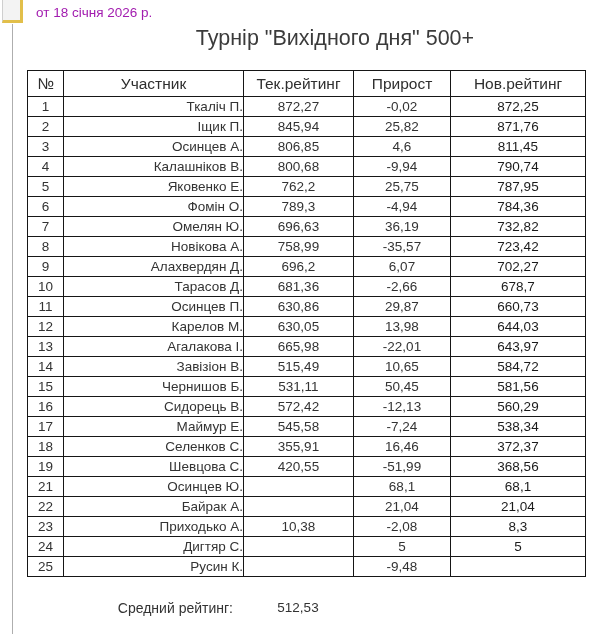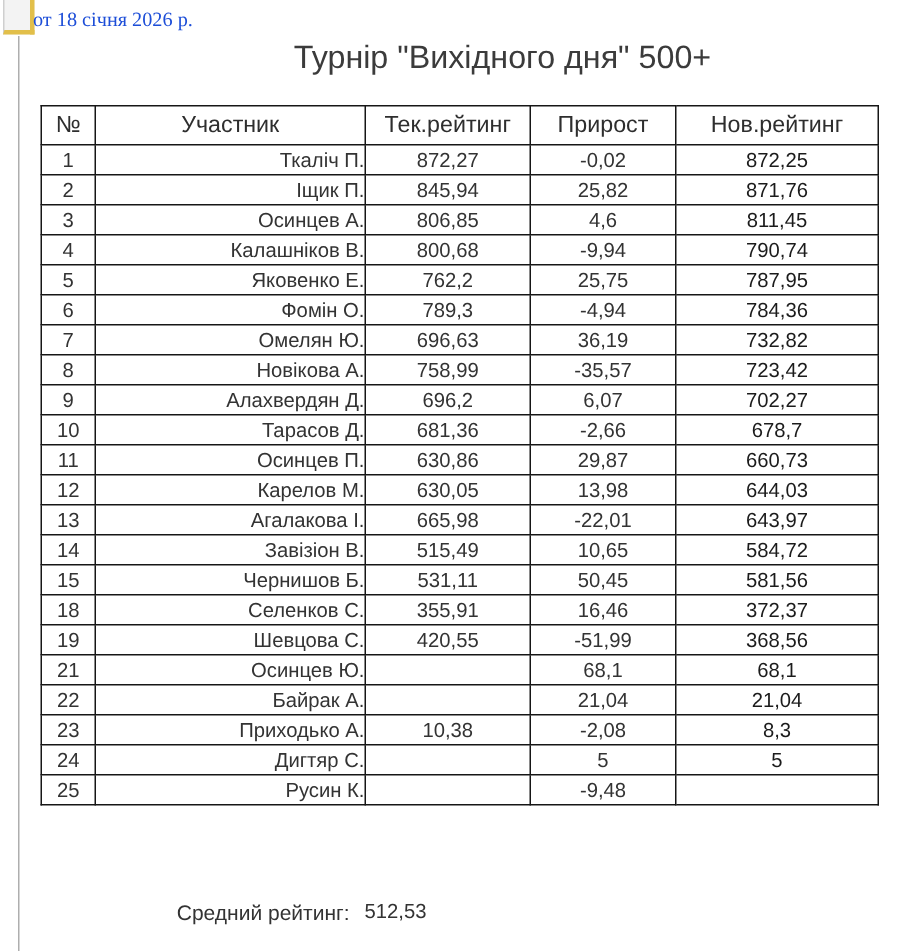--- a/index.html
+++ b/index.html
@@ -14,22 +14,22 @@
     background:#aeaeae;
   }
   .selected-cell-box {
     position:absolute; left:2px; top:-6px; width:21px; height:29px;
     background:#f3f3f3; box-sizing:border-box;
     border-right:3px solid #e2bf4a;
     border-bottom:3px solid #e2bf4a;
     border-left:1px solid #cfcfcf;
   }
   .date-line {
-    position:absolute; left:22px; top:5px;
-    font-size:13.5px; color:#1d4ed8; white-space:nowrap;font-family:Liberation Serif, serif;
+    position:absolute; left:36px; top:5px;
+    font-size:13.5px; color:#a21caf; white-space:nowrap;
   }
   .doc-title {
     position:absolute; left:68px; top:26px; width:534px;
     text-align:center; font-size:21.5px; color:#3b3b3b; white-space:nowrap;
   }
   table.rating-table {
     position:absolute; left:27px; top:70px; width:558px;
     border-collapse:collapse; table-layout:fixed;
   }
   .rating-table th, .rating-table td {
@@ -44,21 +44,21 @@
     height:19px; font-size:13.5px; color:#333333; text-align:center;
   }
   .rating-table td.name { text-align:right; padding-left:5px; }
   .rating-table td.bold { font-weight:normal; color:#1b1b1b; }
   .footer-label {
     position:absolute; left:63px; top:600px; width:170px;
     text-align:right; font-size:14px; color:#333333; white-space:nowrap;
   }
   .footer-value {
     position:absolute; left:243px; top:600px; width:110px;
-    text-align:left; font-size:13.5px; color:#333333; white-space:nowrap;
+    text-align:center; font-size:13.5px; color:#333333; white-space:nowrap;
   }
 </style>
 </head>
 <body>
 
 <div class="selected-cell-box"></div>
 <div class="left-guide-line"></div>
 
 <div class="date-line">от 18 січня 2026 р.</div>
 <div class="doc-title">Турнір "Вихідного дня" 500+</div>
@@ -180,20 +180,34 @@
         <td class="bold">584,72</td>
       </tr>
       <tr>
         <td>15</td>
         <td class="name">Чернишов Б.</td>
         <td>531,11</td>
         <td>50,45</td>
         <td class="bold">581,56</td>
       </tr>
       <tr>
+        <td>16</td>
+        <td class="name">Сидорець В.</td>
+        <td>572,42</td>
+        <td>-12,13</td>
+        <td class="bold">560,29</td>
+      </tr>
+      <tr>
+        <td>17</td>
+        <td class="name">Маймур Е.</td>
+        <td>545,58</td>
+        <td>-7,24</td>
+        <td class="bold">538,34</td>
+      </tr>
+      <tr>
         <td>18</td>
         <td class="name">Селенков С.</td>
         <td>355,91</td>
         <td>16,46</td>
         <td class="bold">372,37</td>
       </tr>
       <tr>
         <td>19</td>
         <td class="name">Шевцова С.</td>
         <td>420,55</td>

